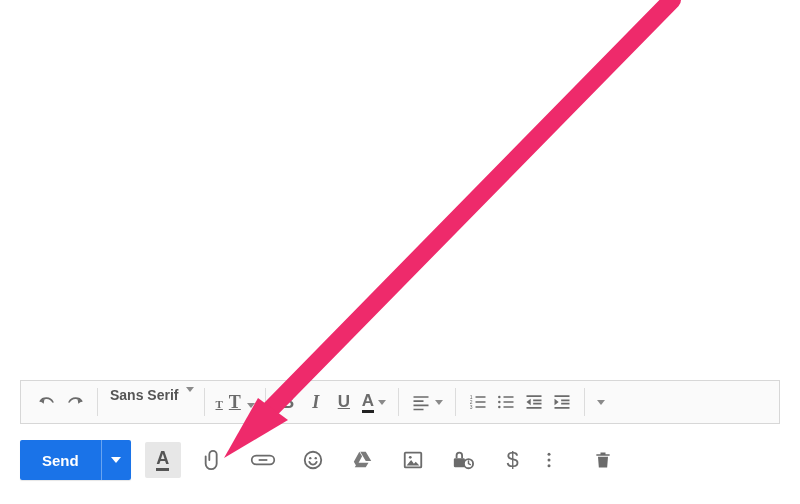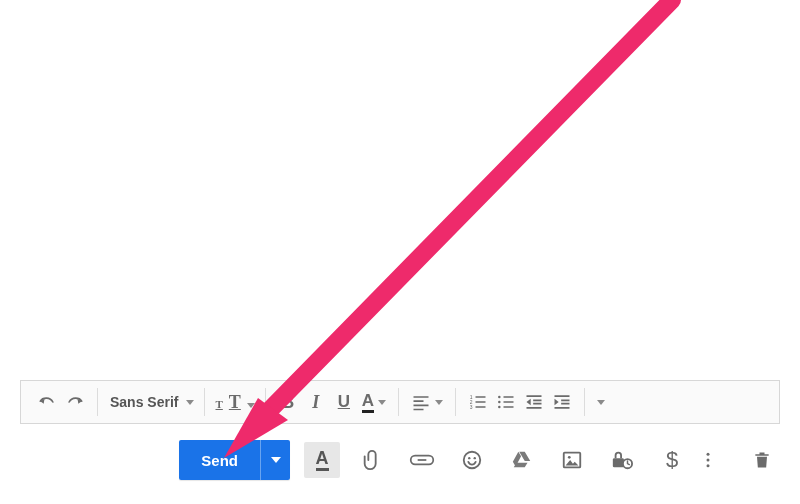--- a/index.html
+++ b/index.html
@@ -53,21 +53,21 @@
     min-width: 28px;
     height: 30px;
     padding: 0 4px;
     color: #6b6b6b;
     cursor: pointer;
     position: relative;
   }
   .tb-btn svg { display: block; }
   .font-picker {
     display: flex;
-    align-items: center;
+    align-items: flex-start;
     height: 30px;
     padding: 0 8px 0 10px;
     color: #555;
     font-size: 14px;
     font-weight: 600;
     cursor: pointer;
     gap: 8px;
   }
   .font-picker .caret {
     width: 0; height: 0;
@@ -110,21 +110,21 @@
 
   
   .action-bar {
     position: absolute;
     left: 20px;
     right: 20px;
     bottom: 20px;
     height: 48px;
     display: flex;
     align-items: center;
-    justify-content: flex-end;
+    justify-content: flex-start;
   }
   .action-left {
     display: flex;
     align-items: center;
     gap: 14px;
   }
   .action-right {
     display: flex;
     align-items: center;
     gap: 18px;

